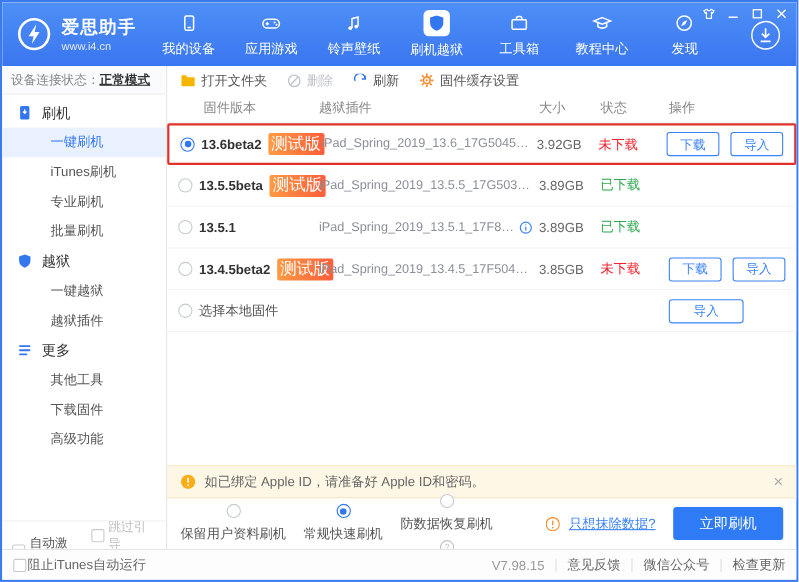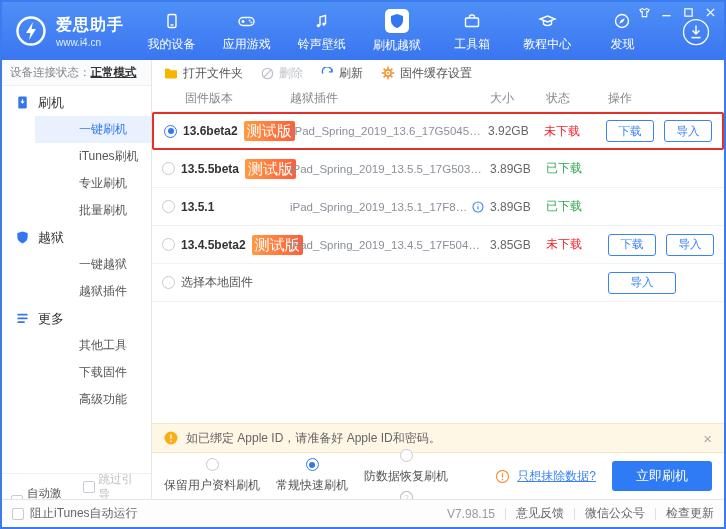--- a/index.html
+++ b/index.html
@@ -25,21 +25,21 @@
   .bodyrow { flex:1; display:flex; min-height:0; }
   .sidebar { width:150px; flex:none; border-right:1px solid #E6E6E6; display:flex; flex-direction:column; background:#fff; }
   .main { flex:1; display:flex; flex-direction:column; min-width:0; }
 
   
   .conn { height:26px; flex:none; display:flex; align-items:center; padding:0 8px; border-bottom:1px solid #EFEFEF; background:#FAFBFC; white-space:nowrap; }
   .conn .k { color:#888; font-size:11.5px; }
   .conn .v { color:#333; font-weight:bold; font-size:11.5px;text-decoration:underline; }
   .menu { flex:1; padding-top:3px; overflow:hidden; }
   .sec-h { height:27px; display:flex; align-items:center; gap:8px; padding-left:13px; font-size:13px; color:#333; cursor:pointer; }
-  .sub { height:27px; display:flex; align-items:center; padding-left:44px; color:#555; cursor:pointer;margin-left:33px; }
+  .sub { height:27px; display:flex; align-items:center; padding-left:44px; color:#555; cursor:pointer; }
   .sub.active { background:#E8F1FD; color:#3377F0; }
   .side-checks { height:26px; flex:none; border-top:1px solid #EFEFEF; display:flex; align-items:center; gap:12px; padding:0 9px; color:#555; font-size:11.5px; }
   .side-checks .dis { color:#BFBFBF; }
   .chk { width:12px; height:12px; border:1px solid #C6CAD1; border-radius:2px; background:#fff; display:inline-block; flex:none; }
   .device { flex:none; border-top:1px solid #EFEFEF; padding:7px 10px 8px; }
   .dev-row { display:flex; align-items:center; gap:7px; font-size:13px; font-weight:bold; color:#333; }
   .dev-sub { margin:4px 0 0 23px; }
   .cap-badge { display:inline-block; font-size:10px; font-weight:normal; color:#8a9; color:#7aa37a; border:1px solid #cfe3cf; border-radius:2px; padding:0 4px; background:#f4faf4; }
   .model { font-size:11px; color:#999; margin:3px 0 0 23px; }
 
@@ -74,21 +74,21 @@
 
   
   .actions { height:46px; flex:none; display:flex; align-items:center; gap:16px; padding:0 12px; }
   .opt { display:flex; align-items:center; gap:6px; color:#555; cursor:pointer; white-space:nowrap;flex-direction:column; }
   .right-group { margin-left:auto; display:flex; align-items:center; gap:8px; }
   .erase-link { color:#3B82F6; text-decoration:underline; cursor:pointer; white-space:nowrap; }
   .flash-btn { height:30px; padding:0 24px; margin-left:8px; background:#2F7BF5; color:#fff; border:none; border-radius:3px; font-size:13px; cursor:pointer; font-family:inherit; white-space:nowrap; }
 
   
   .statusbar { height:28px; flex:none; border-top:1px solid #E5E5E5; display:flex; align-items:center; padding:0 10px; color:#666; background:#FDFDFD; }
-  .sb-left { display:flex; align-items:center; gap:6px; }
+  .sb-left { display:flex; align-items:center; gap:1px; }
   .sb-right { margin-left:auto; display:flex; align-items:center; gap:10px; }
   .sb-sep { width:1px; height:12px; background:#E0E0E0; }
   .ver-txt { color:#999; }
   svg { display:block; }
 </style>
 </head>
 <body>
 
 <div class="window">
 

